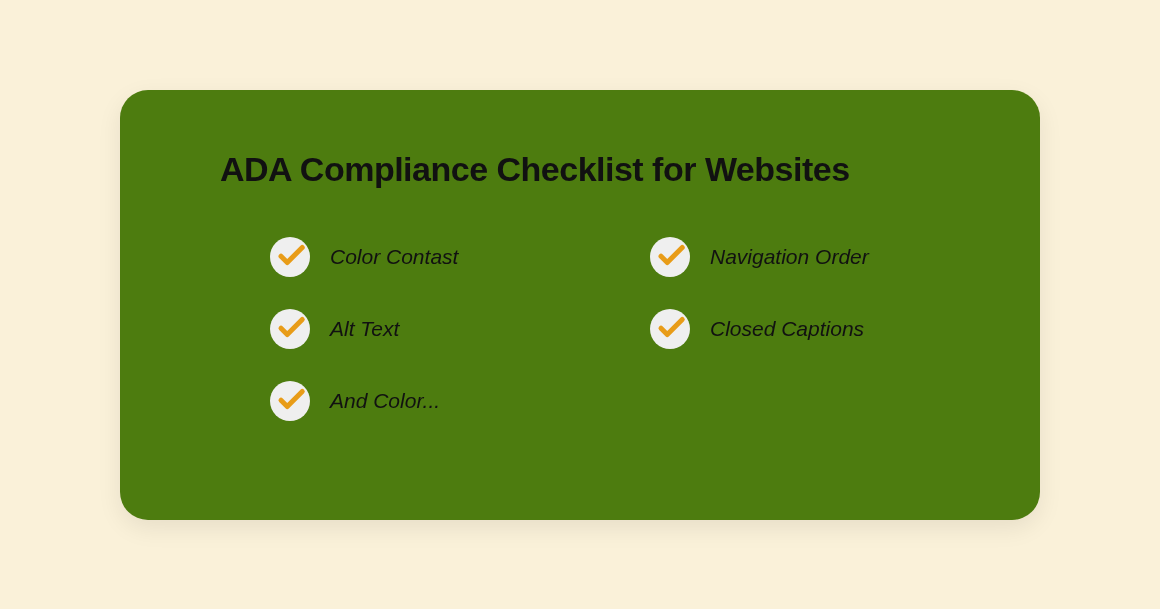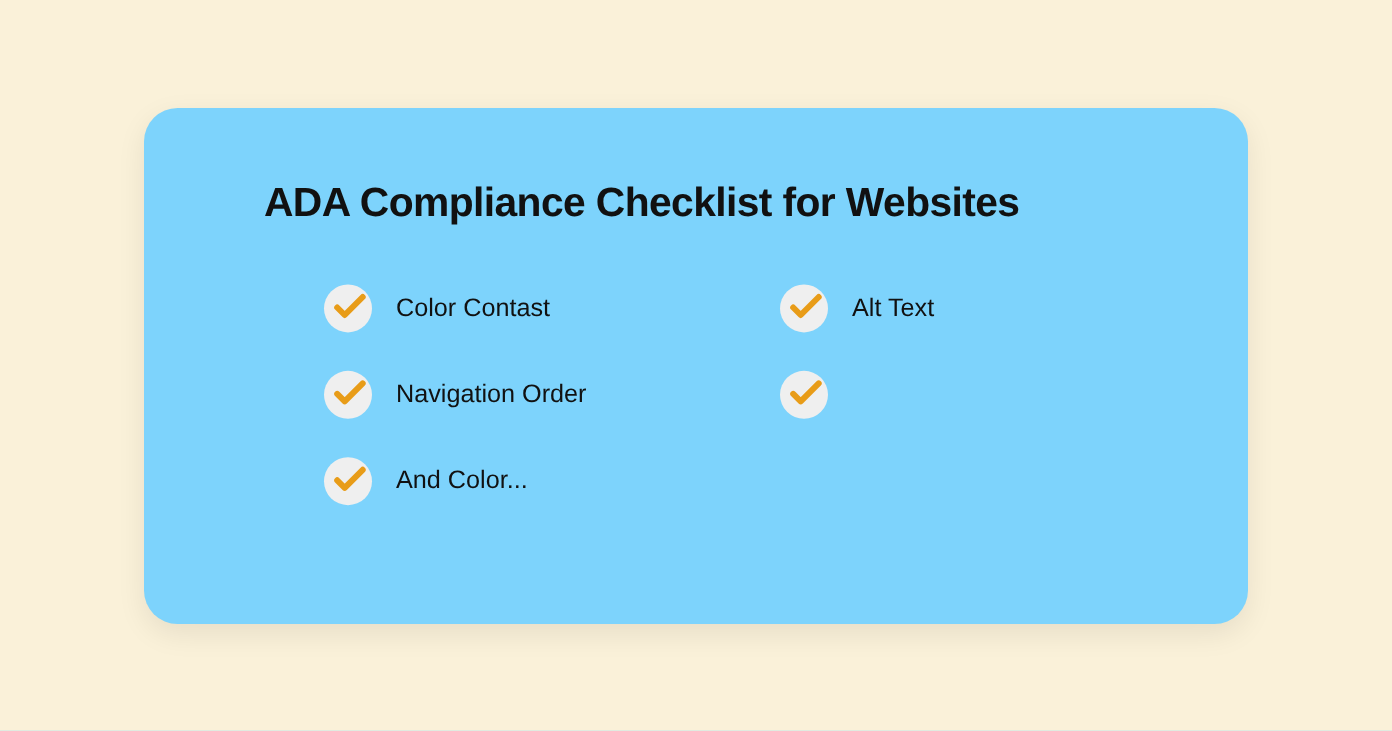--- a/index.html
+++ b/index.html
@@ -10,21 +10,21 @@
     body {
       width: 1160px;
       height: 609px;
       background: #faf1d9;
       font-family: -apple-system, BlinkMacSystemFont, "Segoe UI", Helvetica, Arial, sans-serif;
       display: flex;
       align-items: center;
       justify-content: center;
     }
     .card {
-      background: #7dd3fc;
+      background: #4d7c0f;
       width: 920px;
       height: 430px;
       border-radius: 28px;
       box-shadow: 0 8px 24px rgba(0,0,0,0.08);
       padding: 60px 70px 50px 100px;
     }
     .title {
       font-size: 34px;
       font-weight: 800;
       color: #111111;
@@ -57,20 +57,21 @@
       width: 30px;
       height: 30px;
       position: relative;
       top: -2px;
       left: 1px;
     }
     .item-label {
       font-size: 21px;
       font-weight: 500;
       color: #111111;
+      font-style: italic;
     }
   </style>
 </head>
 <body>
 
 <div class="card">
   <h1 class="title">ADA Compliance Checklist for Websites</h1>
   <div class="checklist">
 
     <div class="item">
@@ -81,39 +82,40 @@
       </span>
       <span class="item-label">Color Contast</span>
     </div>
 
     <div class="item">
       <span class="check-circle">
         <svg viewBox="0 0 24 24" fill="none" stroke="#e89c18" stroke-width="4" stroke-linecap="round" stroke-linejoin="round">
             <polyline points="4 13 9 18 21 6"></polyline>
           </svg>
       </span>
-      <span class="item-label">Alt Text</span>
+      <span class="item-label">Navigation Order</span>
     </div>
 
     <div class="item">
       <span class="check-circle">
         <svg viewBox="0 0 24 24" fill="none" stroke="#e89c18" stroke-width="4" stroke-linecap="round" stroke-linejoin="round">
             <polyline points="4 13 9 18 21 6"></polyline>
           </svg>
       </span>
-      <span class="item-label">Navigation Order</span>
+      <span class="item-label">Alt Text</span>
     </div>
 
 
     <div class="item">
       <span class="check-circle">
         <svg viewBox="0 0 24 24" fill="none" stroke="#e89c18" stroke-width="4" stroke-linecap="round" stroke-linejoin="round">
             <polyline points="4 13 9 18 21 6"></polyline>
           </svg>
       </span>
+      <span class="item-label">Closed Captions</span>
     </div>
 
     <div class="item">
       <span class="check-circle">
         <svg viewBox="0 0 24 24" fill="none" stroke="#e89c18" stroke-width="4" stroke-linecap="round" stroke-linejoin="round">
             <polyline points="4 13 9 18 21 6"></polyline>
           </svg>
       </span>
       <span class="item-label">And Color...</span>
     </div>

